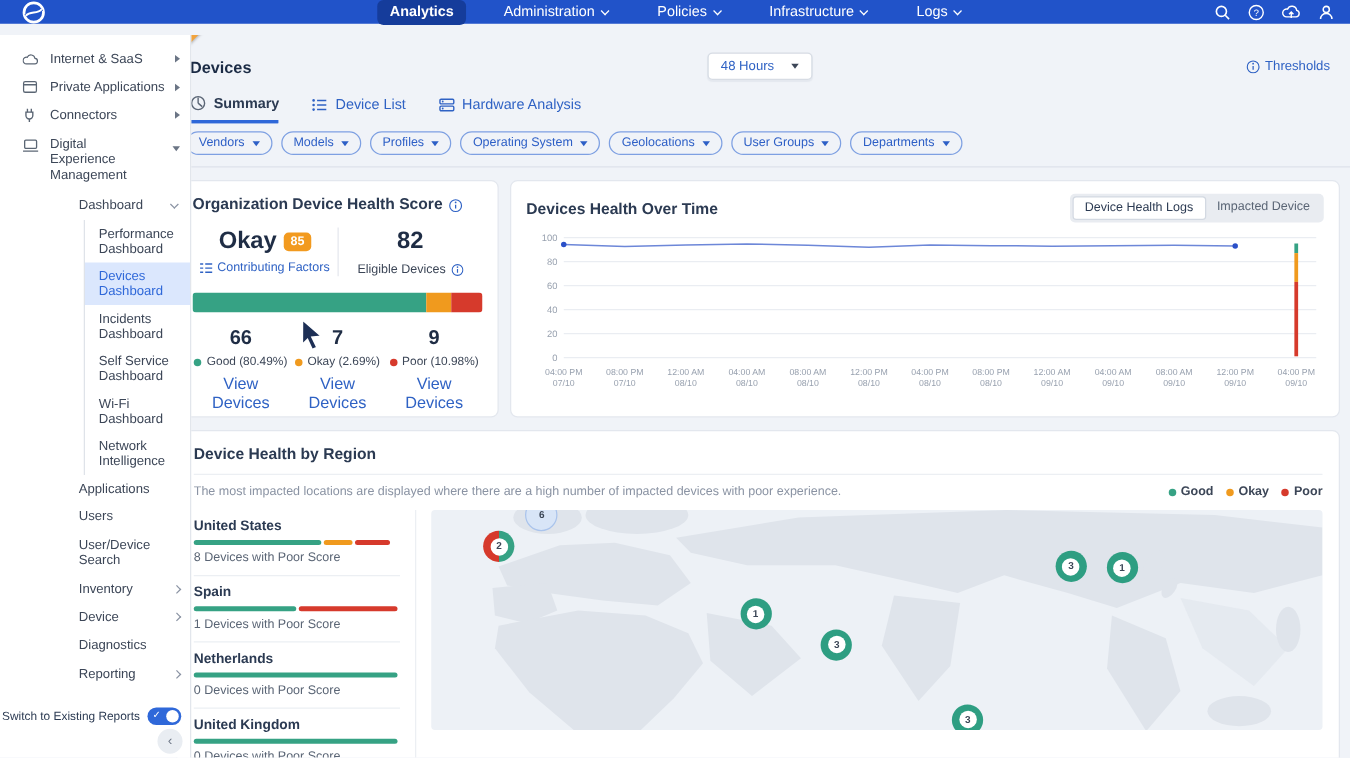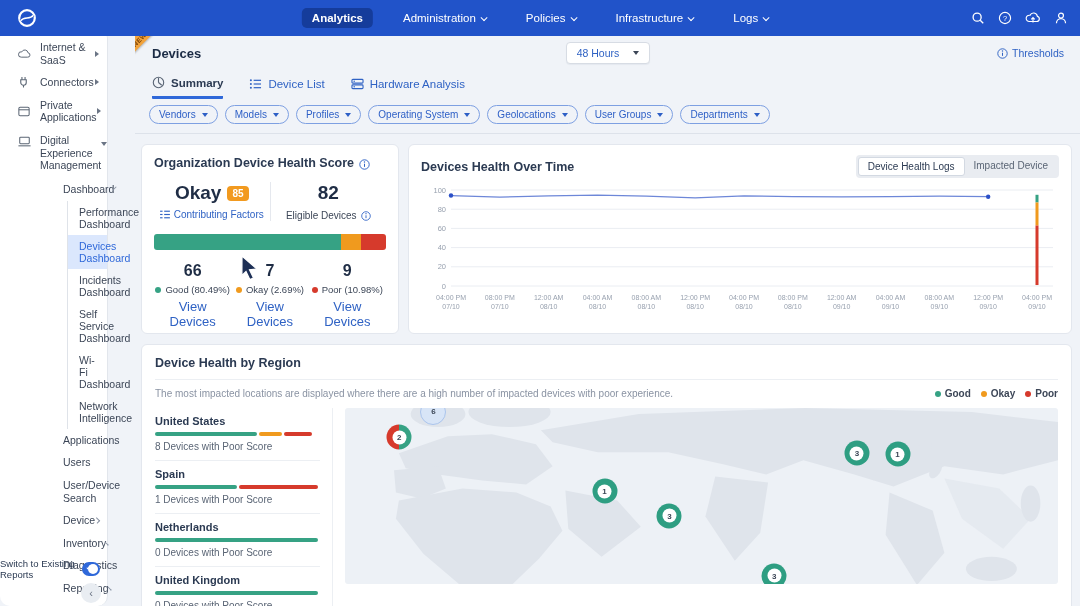--- a/index.html
+++ b/index.html
@@ -1,29 +1,29 @@
 <!DOCTYPE html>
 <html><head>
 <meta charset="utf-8">
 <style>
   * { margin:0; padding:0; box-sizing:border-box; }
   html,body { width:1080px; height:606px; overflow:hidden; font-family:"Liberation Sans", sans-serif; background:#f0f3f8; }
 
   
-  .topbar { position:absolute; left:0; top:0; width:1080px; height:36px; background:#2153c9; display:flex; align-items:center; z-index:40; }
+  .topbar { position:absolute; left:0; top:0; width:1080px; height:19px; background:#2153c9; display:flex; align-items:center; z-index:40; }
   .logo { margin-left:16px; display:flex; align-items:center; }
   .nav-center { position:absolute; left:50%; transform:translateX(-50%); display:flex; align-items:center; gap:20px; }
   .nav-item { color:#fff; font-size:11.5px; display:flex; align-items:center; gap:5px; padding:4px 10px; border-radius:5px; cursor:pointer; white-space:nowrap; }
   .nav-item.active { background:#153c9b; font-weight:bold; }
   .chev { display:inline-block; width:5px; height:5px; border-right:1.4px solid currentColor; border-bottom:1.4px solid currentColor; transform:rotate(45deg) translateY(-1px); }
   .nav-icons { position:absolute; right:12px; display:flex; align-items:center; gap:13px; }
   .nav-icons svg { display:block; cursor:pointer; }
 
   
-  .sidebar { position:absolute; left:0; top:28px; width:108px; height:578px; background:#ffffff; border-right:1px solid #e2e6ec; z-index:30;border-radius:10px; }
+  .sidebar { position:absolute; left:0; top:28px; width:153px; height:578px; background:#ffffff; border-right:1px solid #e2e6ec; z-index:30; }
   .side-list { padding-top:8px; }
   .side-item { display:flex; align-items:center; font-size:10.5px; color:#3c4657; padding:5px 8px 5px 18px; cursor:pointer; position:relative; line-height:1.2; }
   .side-item .s-ic { width:13px; margin-right:9px; flex:0 0 13px; display:flex; color:#5b6674; }
   .tri-r { width:0; height:0; border-top:3.5px solid transparent; border-bottom:3.5px solid transparent; border-left:4.5px solid #6b7585; margin-left:auto; }
   .tri-d { width:0; height:0; border-left:3.5px solid transparent; border-right:3.5px solid transparent; border-top:4.5px solid #6b7585; margin-left:auto; }
   .chev-thin { width:5px; height:5px; border-right:1.3px solid #8a93a3; border-bottom:1.3px solid #8a93a3; margin-left:auto; }
   .chev-thin.right { transform:rotate(-45deg); }
   .chev-thin.down { transform:rotate(45deg); }
   .sec-head { padding-left:63px; font-size:10.5px; color:#3c4657; display:flex; align-items:center; padding-top:6px; padding-bottom:6px; padding-right:10px; cursor:pointer; }
   .sub-wrap { margin-left:67px; border-left:1px solid #dfe3e9; }
@@ -167,40 +167,40 @@
       <span class="s-ic">
           <svg width="13" height="11" viewBox="0 0 16 12">
             <path d="M4 10.5 a3.3 3.3 0 1 1 .7-6.5 a4 4 0 0 1 7.6 1.1 a2.7 2.7 0 0 1 -.6 5.4 z" fill="none" stroke="currentColor" stroke-width="1.2"></path>
           </svg>
         </span>
       <span>Internet &amp; SaaS</span>
       <span class="tri-r"></span>
     </div>
     <div class="side-item">
       <span class="s-ic">
+          <svg width="12" height="11" viewBox="0 0 14 12">
+            <rect x="1" y="1" width="12" height="10" rx="1.5" fill="none" stroke="currentColor" stroke-width="1.2"></rect>
+            <line x1="1" y1="4" x2="13" y2="4" stroke="currentColor" stroke-width="1.2"></line>
+          </svg>
+        </span>
+      <span>Private Applications</span>
+      <span class="tri-r"></span>
+    </div>
+    <div class="side-item">
+      <span class="s-ic">
           <svg width="11" height="12" viewBox="0 0 12 13">
             <path d="M3 4 h6 v3 a3 3 0 0 1 -6 0 z" fill="none" stroke="currentColor" stroke-width="1.2"></path>
             <line x1="4.3" y1="1" x2="4.3" y2="4" stroke="currentColor" stroke-width="1.2"></line>
             <line x1="7.7" y1="1" x2="7.7" y2="4" stroke="currentColor" stroke-width="1.2"></line>
             <line x1="6" y1="10" x2="6" y2="12.5" stroke="currentColor" stroke-width="1.2"></line>
           </svg>
         </span>
       <span>Connectors</span>
       <span class="tri-r"></span>
     </div>
-    <div class="side-item">
-      <span class="s-ic">
-          <svg width="12" height="11" viewBox="0 0 14 12">
-            <rect x="1" y="1" width="12" height="10" rx="1.5" fill="none" stroke="currentColor" stroke-width="1.2"></rect>
-            <line x1="1" y1="4" x2="13" y2="4" stroke="currentColor" stroke-width="1.2"></line>
-          </svg>
-        </span>
-      <span>Private Applications</span>
-      <span class="tri-r"></span>
-    </div>
     <div class="side-item" style="align-items:flex-start;">
       <span class="s-ic" style="margin-top:2px;">
           <svg width="13" height="11" viewBox="0 0 15 12">
             <rect x="2" y="1" width="11" height="7.5" rx="1" fill="none" stroke="currentColor" stroke-width="1.2"></rect>
             <line x1="0.5" y1="11" x2="14.5" y2="11" stroke="currentColor" stroke-width="1.2"></line>
           </svg>
         </span>
       <span style="max-width:78px;">Digital Experience Management</span>
       <span class="tri-d" style="margin-top:8px;"></span>
     </div>
@@ -221,25 +221,25 @@
     <div class="side-item plain-item">
         <span>Applications</span>
       </div>
     <div class="side-item plain-item">
         <span>Users</span>
       </div>
     <div class="side-item plain-item">
         <span>User/Device Search</span>
       </div>
     <div class="side-item plain-item">
+        <span>Inventory</span>
+        <span class="chev-thin right"></span>
+      </div>
+    <div class="side-item plain-item">
         <span>Device</span>
-        <span class="chev-thin right"></span>
-      </div>
-    <div class="side-item plain-item">
-        <span>Inventory</span>
         <span class="chev-thin right"></span>
       </div>
     <div class="side-item plain-item">
         <span>Diagnostics</span>
       </div>
     <div class="side-item plain-item">
         <span>Reporting</span>
         <span class="chev-thin right"></span>
       </div>
   </div>

